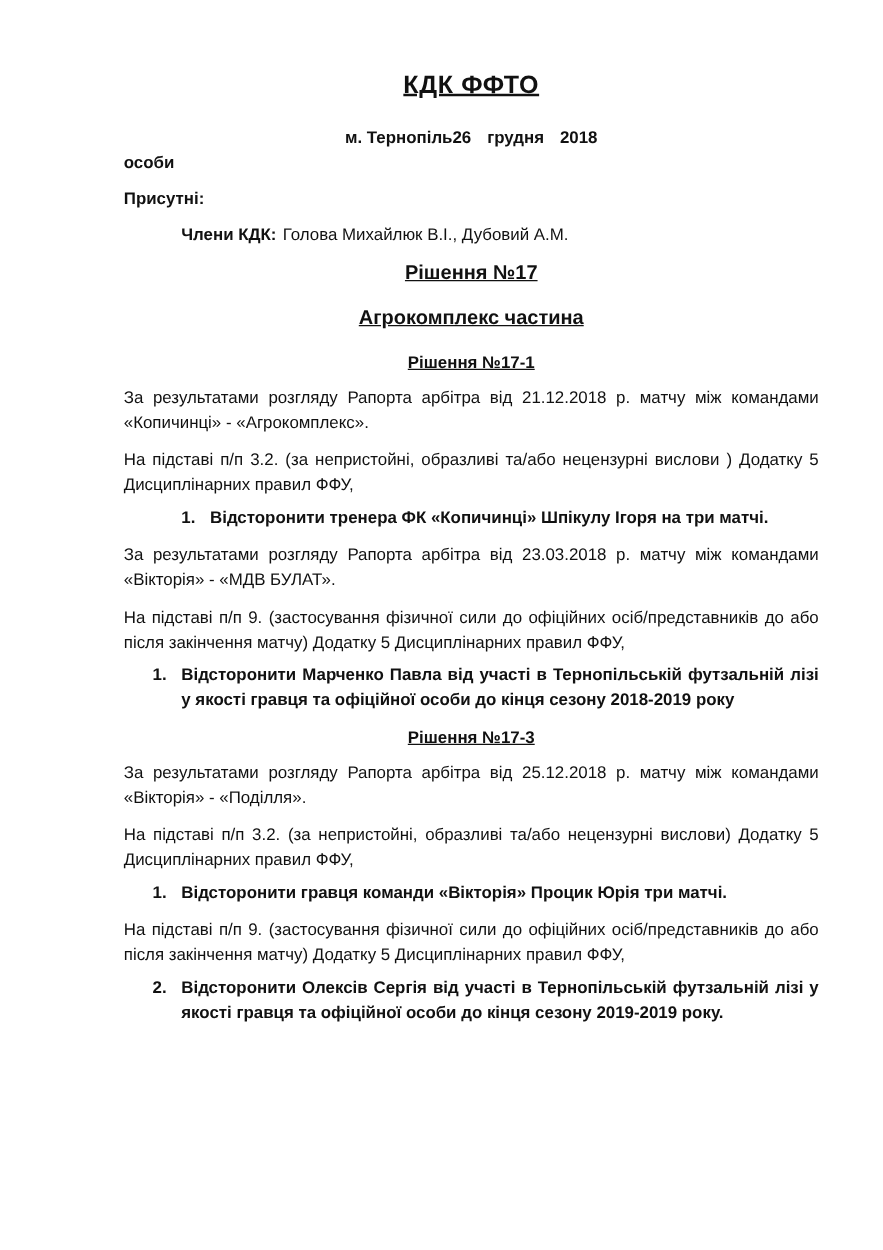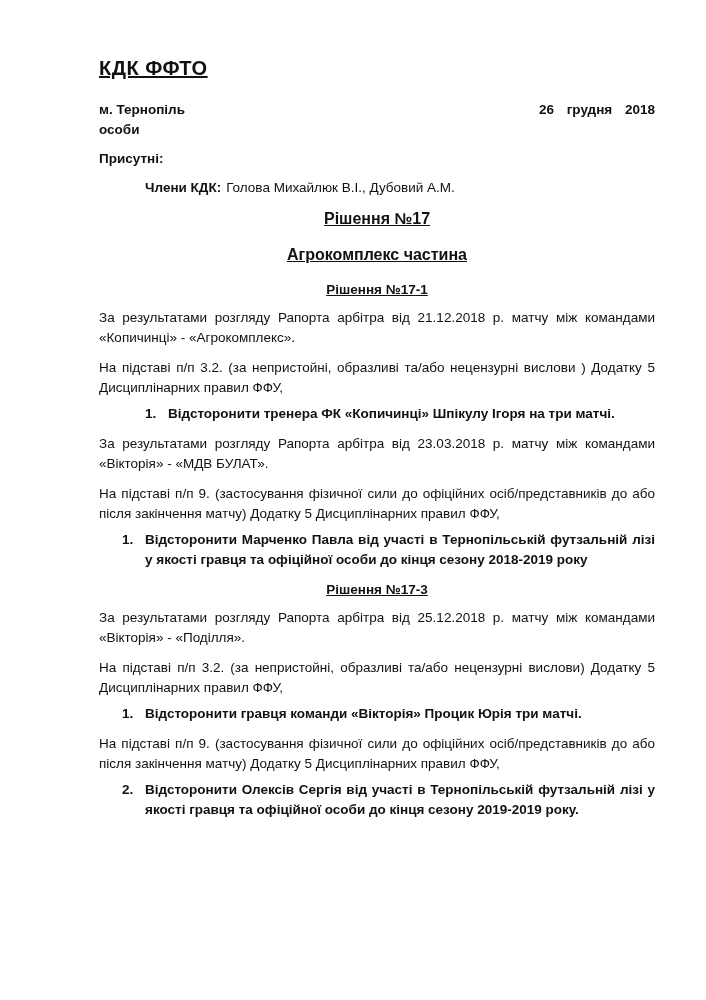--- a/index.html
+++ b/index.html
@@ -15,30 +15,31 @@
     width: 706px;
     height: 1000px;
     padding: 56px 51px 40px 99px;
     background: #ffffff;
     overflow: hidden;
   }
   .bold { font-weight: bold; }
 
   .doc-title {
     margin: 0 0 20px 0;
+    text-align: center;
     font-size: 20px;
     line-height: 24px;
     font-weight: bold;
     text-decoration: underline;
     letter-spacing: 0.5px;
   }
 
   .dateline {
     display: flex;
-    justify-content: space-between;
+    justify-content: center;
     font-size: 13.5px;
     line-height: 20px;
     font-weight: bold;
   }
   .dateline .date-sp { word-spacing: 9px; }
   .date-wrap {
     font-size: 13.5px;
     line-height: 20px;
     font-weight: bold;
     margin-bottom: 9px;

